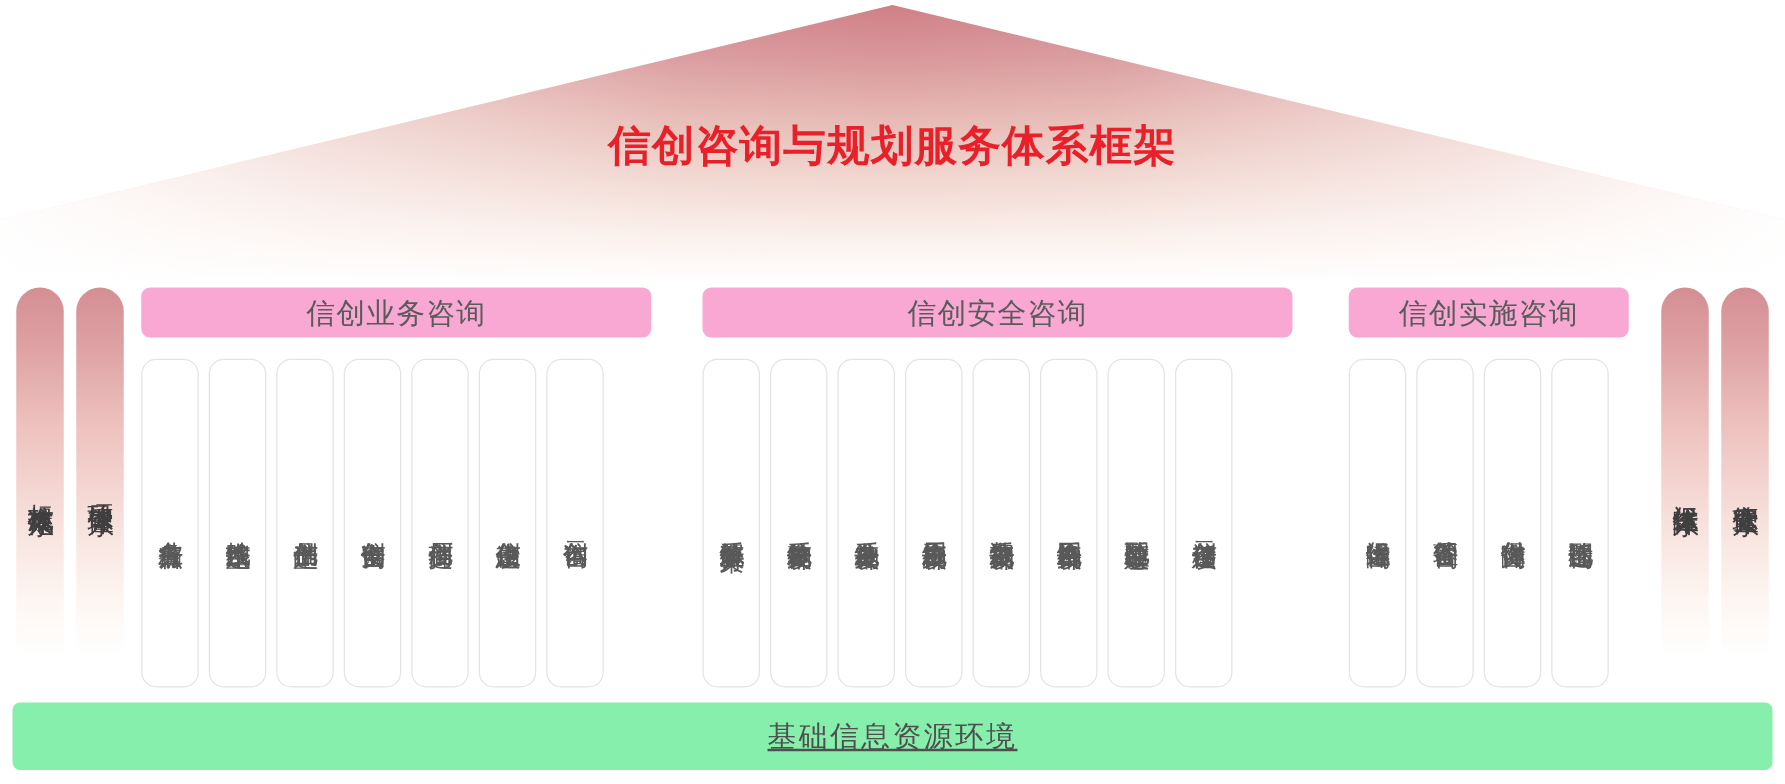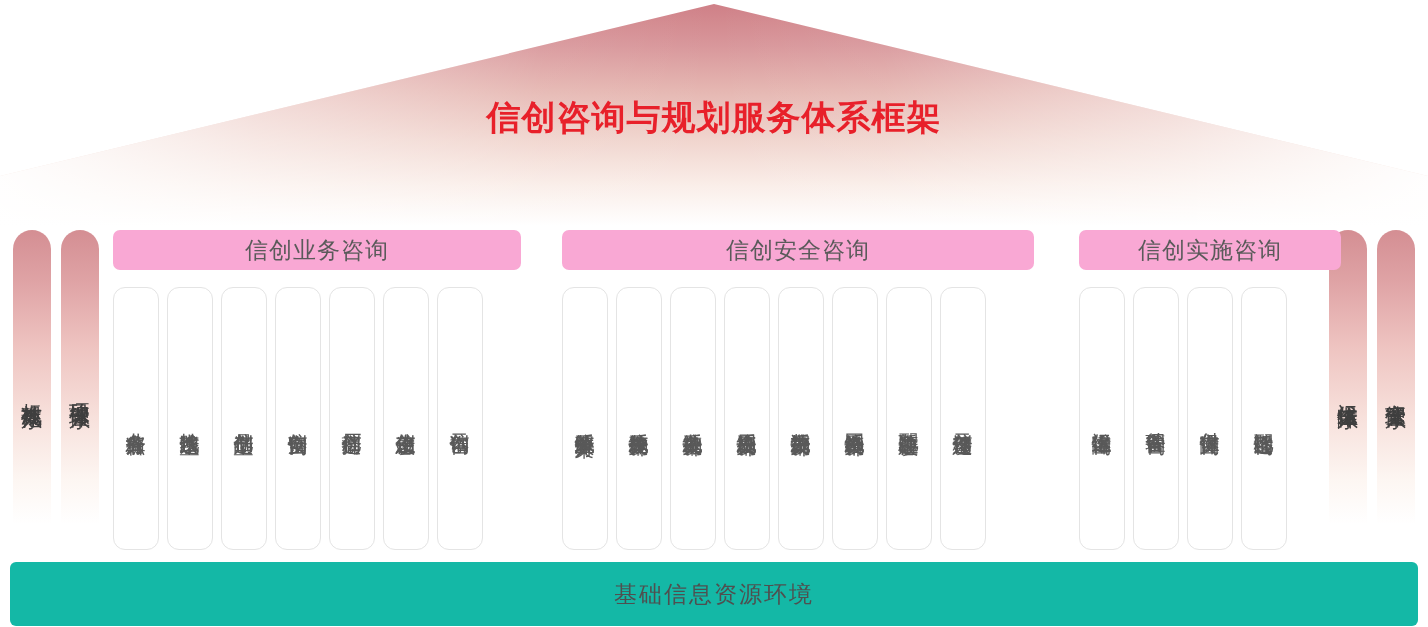--- a/index.html
+++ b/index.html
@@ -125,38 +125,39 @@
     line-height: 24px;
     letter-spacing: 0.5px;
     white-space: nowrap;
   }
 
   #group-0 { left: 113px; width: 408px; }
   #group-0 .group-header { width: 408px; }
   #group-1 { left: 562px; width: 472px; }
   #group-1 .group-header { width: 472px; }
   #group-2 { left: 1079px; width: 224px; }
-  #group-2 .group-header { width: 262px; }
+  #group-2 .group-header { width: 224px; }
 
   
   #base-bar {
     position: absolute;
     left: 10px;
     top: 562px;
     width: 1408px;
-    height: 64px;
-    background: #14b8a6;
+    height: 54px;
+    background: #86efac;
     border-radius: 6px;
     display: flex;
     align-items: center;
     justify-content: center;
     font-size: 23px;
     color: #4f4f4f;
     letter-spacing: 2px;
     box-sizing: border-box;
+    text-decoration: underline;
   }
 </style>
 </head>
 <body>
 
 <div id="frame">
 
   <svg id="roof" viewBox="0 0 1428 228" preserveAspectRatio="none">
     <defs>
       <linearGradient id="roofGrad" x1="0" y1="0" x2="0" y2="1">

